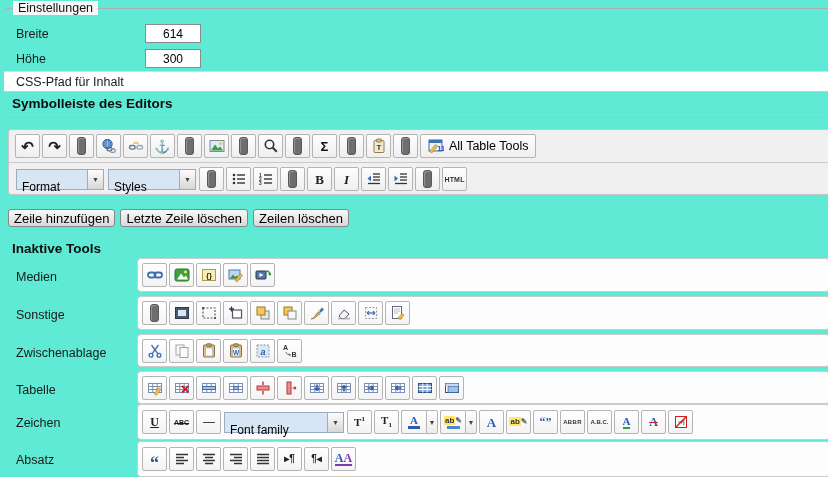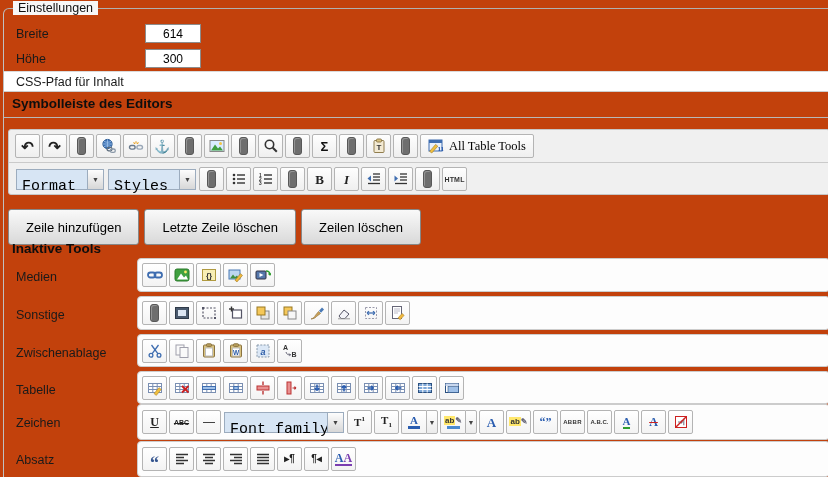--- a/index.html
+++ b/index.html
@@ -1,16 +1,16 @@
 <!DOCTYPE html>
 <html><head>
 <meta charset="utf-8">
 <style>
   html,body{margin:0;padding:0;background:#fff;}
-  .page{position:relative;width:828px;height:477px;background:#c2410c;overflow:hidden;
+  .page{position:relative;width:828px;height:477px;background:#5eead4;overflow:hidden;
         font-family:"Liberation Sans",sans-serif;font-size:12px;color:#222;}
   
   .fs{position:absolute;left:3px;top:8px;right:-2px;bottom:-2px;
       border-left:1px solid #c0c0c0;border-top:1px solid #b0b0b0;border-top-left-radius:6px;}
   .legend{position:absolute;left:13px;top:1px;background:#f7f7f7;padding:0 5px;font-size:12.5px;color:#111;z-index:3;}
   .flabel{position:absolute;left:16px;font-size:12.5px;color:#1a1a1a;z-index:2;}
   .numinput{position:absolute;left:145px;width:48px;height:17px;border:1px solid #8c8c8c;background:#fff;
             font-family:"Liberation Sans",sans-serif;font-size:12px;padding:0 3px;box-sizing:content-box;z-index:2;text-align:center;}
   .cssband{position:absolute;left:4px;right:-2px;top:71px;height:19px;background:#fff;
            border-top:1px solid #dadada;border-bottom:1px solid #cdcdcd;}
@@ -20,40 +20,40 @@
   
   .tbwrap{position:absolute;left:8px;right:-2px;top:129px;height:66px;background:#f0f0f0;
           border:1px solid #c6c6c6;border-radius:3px;box-sizing:border-box;}
   .tbdiv{position:absolute;left:0;right:0;top:32px;border-top:1px solid #cacaca;}
   .tbrow{position:absolute;left:6px;right:4px;height:32px;display:flex;align-items:center;gap:2px;}
   #tb-row-1{top:0;} #tb-row-2{top:33px;}
   
   .tbtn{display:inline-flex;align-items:center;justify-content:center;min-width:25px;height:24px;
         background:linear-gradient(#fefefe,#efefef);border:1px solid #b4b4b4;border-radius:2px;
         box-sizing:border-box;padding:0 1px;flex:none;}
-  .tbtn.wide{padding:0 7px;gap:5px;font-family:Liberation Serif, serif;}
+  .tbtn.wide{padding:0 7px;gap:5px;}
   .tlabel{font-size:12.5px;color:#000;white-space:nowrap;}
   .ic{display:inline-flex;width:16px;height:16px;align-items:center;justify-content:center;line-height:1;}
   .pill{display:inline-block;width:7px;height:16px;background:#6e6e6e;border:1px solid #585858;
         border-radius:3px;box-shadow:inset 1px 1px 0 #949494;}
   .tsel{display:inline-flex;align-items:stretch;height:21px;background:#d7e5f4;border:1px solid #9cacbe;
         box-sizing:border-box;flex:none;margin:0 1px;}
-  .tsel-val{flex:1;display:flex;align-items:center;padding:17px 5px;font-size:15px;color:#000;white-space:nowrap;overflow:hidden;font-family:Liberation Mono, monospace;}
+  .tsel-val{flex:1;display:flex;align-items:center;padding:17px 5px;font-size:12px;color:#000;white-space:nowrap;overflow:hidden;}
   .tsel-arrow{width:15px;display:flex;align-items:center;justify-content:center;
               background:linear-gradient(#fdfdfd,#d7d7d7);border-left:1px solid #9cacbe;font-size:7px;color:#444;}
   .format-select,.styles-select{width:88px;}
   .fontfamily-select{width:120px;} .fontsize-select{width:96px;}
   .split{display:inline-flex;flex:none;}
   .split .tbtn{border-radius:2px 0 0 2px;border-right:none;}
   .sarrow{width:12px;height:24px;box-sizing:border-box;border:1px solid #b4b4b4;border-radius:0 2px 2px 0;
           display:flex;align-items:center;justify-content:center;font-size:7px;color:#444;
           background:linear-gradient(#fefefe,#ececec);}
   
   .actions{position:absolute;left:8px;top:209px;display:flex;gap:5px;z-index:2;}
-  .pbtn{height:36px;padding:0 17px;background:linear-gradient(#f9f9f9,#d9d9d9);border:1px solid #878787;
+  .pbtn{height:18px;padding:0 5px;background:linear-gradient(#f9f9f9,#d9d9d9);border:1px solid #878787;
         border-radius:3px;font-family:"Liberation Sans",sans-serif;font-size:13px;color:#000;}
   
   .group{position:absolute;left:0;right:0;}
   .glabel{position:absolute;left:16px;top:12px;font-size:12.5px;color:#1a1a1a;}
   .strip{position:absolute;left:137px;right:-2px;top:0;border:1px solid #cccccc;border-radius:4px;
          background:#fdfdfd;display:flex;align-items:center;gap:2px;padding:0 4px;box-sizing:border-box;}
   .strip .tbtn{background:linear-gradient(#ffffff,#f3f3f3);}
   sup{font-size:7px;} sub{font-size:7px;}
 </style>
 </head>

